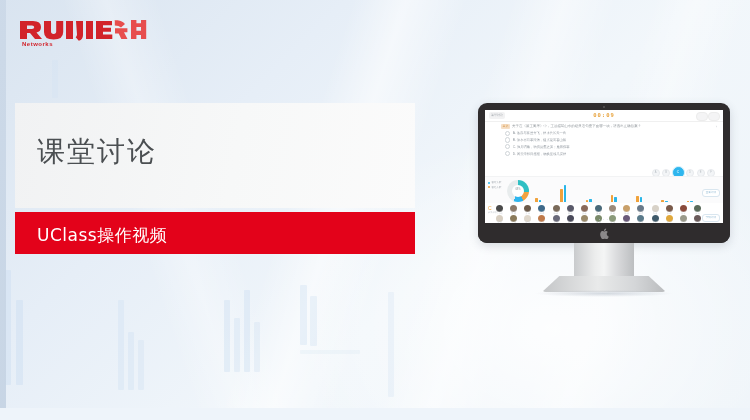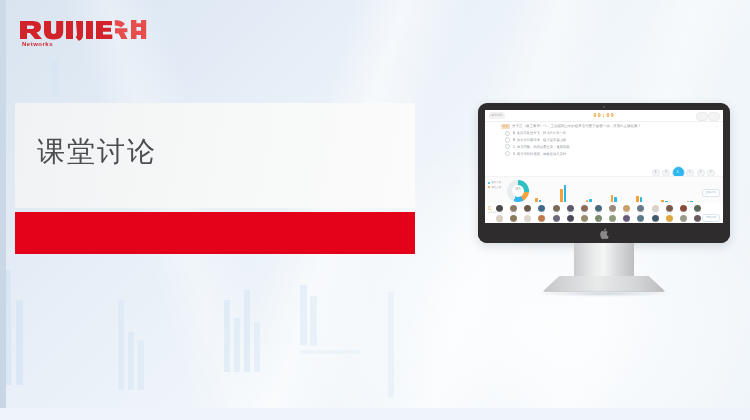--- a/index.html
+++ b/index.html
@@ -179,20 +179,21 @@
         <path d="M113 2 h5.4 v3.3 h4.6 V2 h5.2 v19 h-5.2 v-4.1 h-4.6 V21 H113 Z m5.4 7 v3.8 h4.6 V9 Z"></path>
       </g>
     </svg>
     <div class="logo-sub">Networks</div>
   </div>
 
   <div class="title-card"></div>
   <div class="title-text">课堂讨论</div>
 
   <div class="red-banner"></div>
+  <div class="red-banner-text">UClass操作视频</div>
 
   <div class="monitor">
     <div class="bezel">
       <div class="cam"></div>
       <div class="chin"></div>
       <svg class="apple" viewBox="0 0 24 26">
         <path fill="#8b8889" d="M18.6 13.9c0-3 2.3-4.4 2.4-4.5-1.3-1.9-3.3-2.2-4-2.2-1.8-.2-3.4 1-4.3 1-.9 0-2.2-1-3.7-1C7.1 7.2 5 8.4 3.9 10.4 1.6 14.4 3.3 20.3 5.5 23.5c1.1 1.6 2.4 3.3 4.1 3.2 1.6-.1 2.2-1 4.2-1s2.5 1 4.2 1c1.7 0 2.8-1.6 3.9-3.2.8-1.2 1.2-2.3 1.5-3-3.9-1.5-4.8-5.6-4.8-5.6z"></path>
         <path fill="#8b8889" d="M15.9 5.1C16.8 4 17.4 2.5 17.2 1c-1.4.1-3 .9-3.9 2-.8 1-1.5 2.6-1.3 4.1 1.5.1 3.1-.8 3.9-2z"></path>
       </svg>
     </div>

